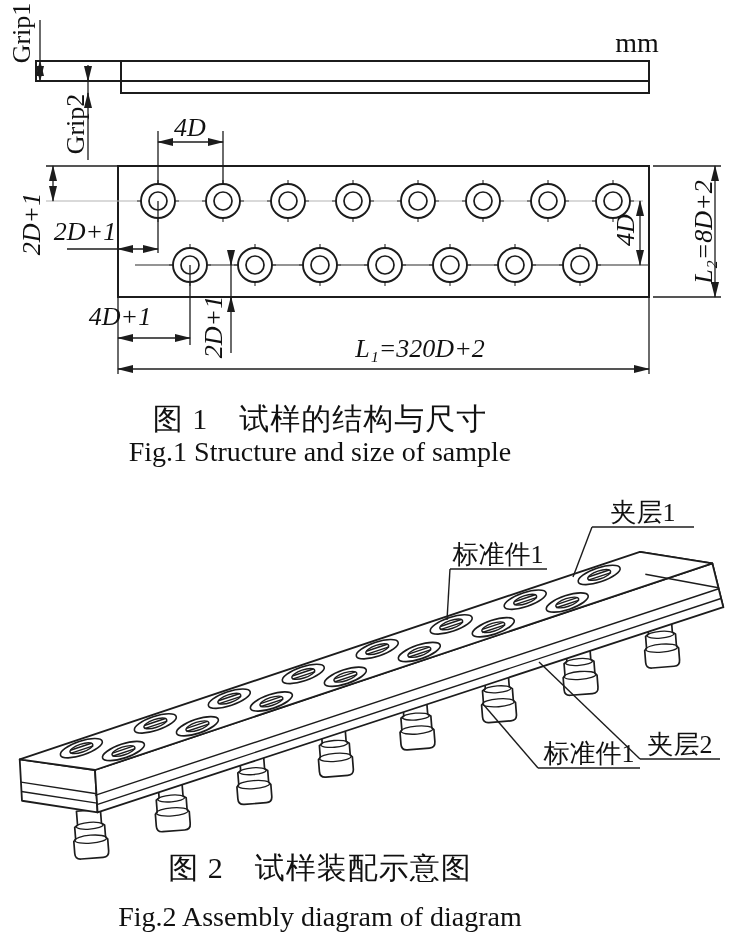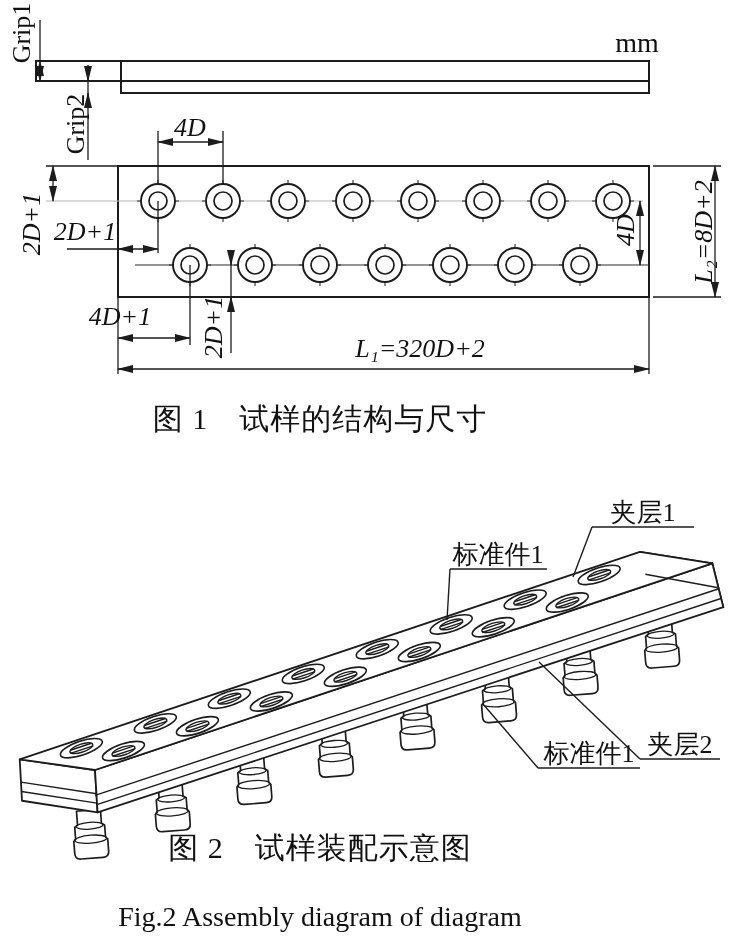--- a/index.html
+++ b/index.html
@@ -4,21 +4,21 @@
 <style>
   html,body{margin:0;padding:0;background:#fff;}
   .page{position:relative;width:735px;height:951px;background:#fff;overflow:hidden;
         font-family:"Liberation Serif","DejaVu Serif",serif;}
   svg{position:absolute;left:0;}
   #fig1{top:0;}
   #fig2{top:475px;}
   .cap{position:absolute;left:0;width:640px;text-align:center;color:#111;}
   .cap-zh1{top:399px;font-size:30px;letter-spacing:1px;}
   .cap-en1{top:436px;font-size:28px;}
-  .cap-zh2{top:828px;font-size:30px;letter-spacing:1px;}
+  .cap-zh2{top:848px;font-size:30px;letter-spacing:1px;}
   .cap-en2{top:901px;font-size:28px;}
   
   .ol{stroke:#1c1c1c;stroke-width:2;fill:none;stroke-linecap:square;}
   .thin{stroke:#1c1c1c;stroke-width:1.3;fill:none;}
   .cl{stroke:#b4b4b4;stroke-width:1.2;fill:none;}
   .clb{stroke:#2a2a2a;stroke-width:1.1;fill:none;}
   .dim{stroke:#1c1c1c;stroke-width:1.3;fill:none;}
   .lbl{font-family:"Liberation Serif","DejaVu Serif",serif;font-size:26px;
        font-style:italic;fill:#111;}
   .lblu{font-family:"Liberation Serif","DejaVu Serif",serif;font-size:26px;fill:#111;}
@@ -209,20 +209,21 @@
       <g>
         <line class="thin" x1="653" y1="166" x2="721" y2="166"></line>
         <line class="thin" x1="653" y1="297" x2="721" y2="297"></line>
         <line class="dim" x1="715" y1="166" x2="715" y2="297" marker-start="url(#arr)" marker-end="url(#arr)"></line>
         <text class="lbl" x="712" y="232" text-anchor="middle" transform="rotate(-90 712 232)">L₂=8D+2</text>
       </g>
     </g>
   </svg>
 
   <div class="cap cap-zh1">图 1　试样的结构与尺寸</div>
+  <div class="cap cap-en1">Fig.1 Structure and size of sample</div>
 
   <svg id="fig2" width="735" height="390" viewBox="0 0 390 -390 0 0">
     <g id="bar" transform="translate(95,295) rotate(-18.5)">
       <g id="g-bolts">
           <g transform="translate(-20,40) rotate(14)">
             <path d="M-12,-4 L-12,10 L-15,12 L-15,24 L-17,26 L-17,38 Q-17,44 -11,44 L11,44 Q17,44 17,38 L17,26 L15,24 L15,12 L12,10 L12,-4 Z" fill="#fff" stroke="#1c1c1c" stroke-width="1.7" stroke-linejoin="round"></path>
             <ellipse cx="0" cy="11.5" rx="13.5" ry="3.4" fill="none" stroke="#1c1c1c" stroke-width="1.3"></ellipse>
             <ellipse cx="0" cy="25" rx="16" ry="4" fill="none" stroke="#1c1c1c" stroke-width="1.3"></ellipse>
           </g>
           <g transform="translate(66,40) rotate(14)">

